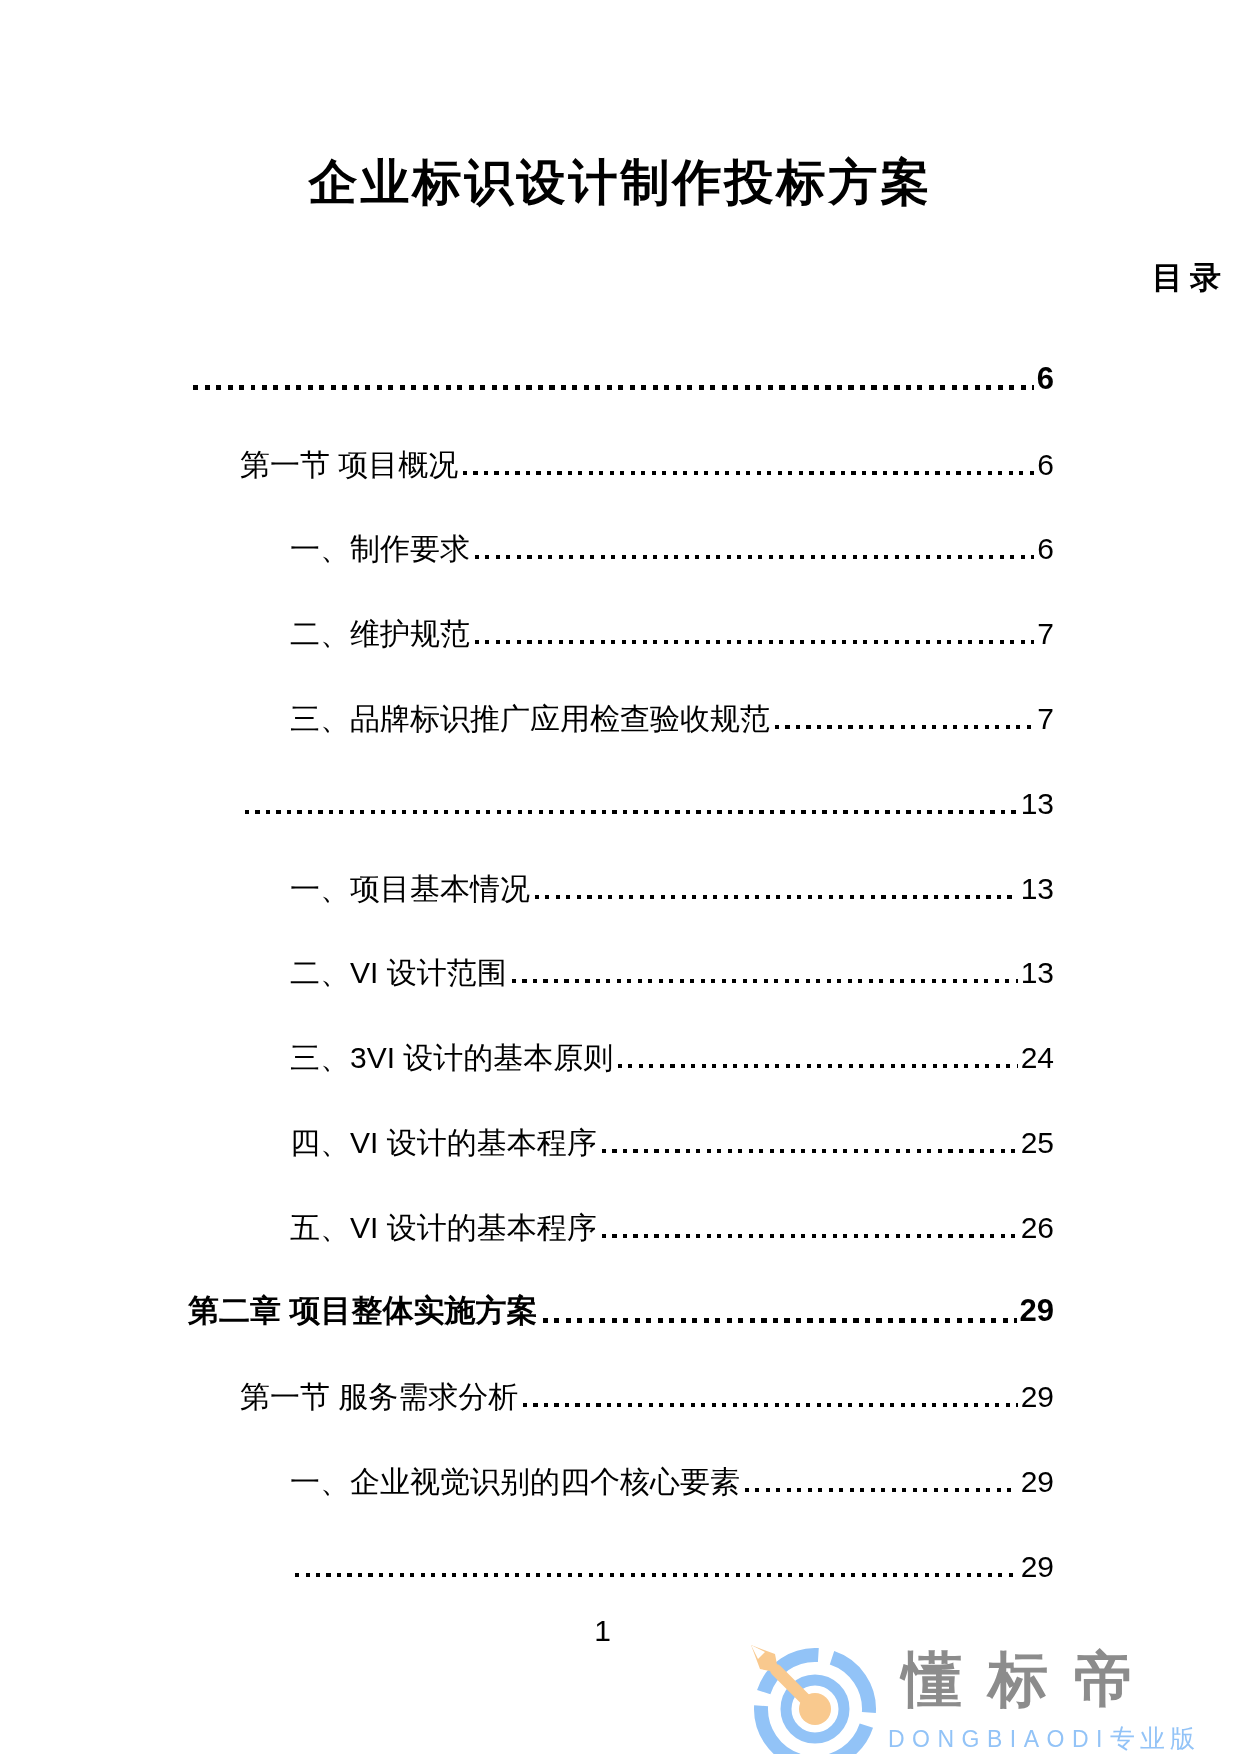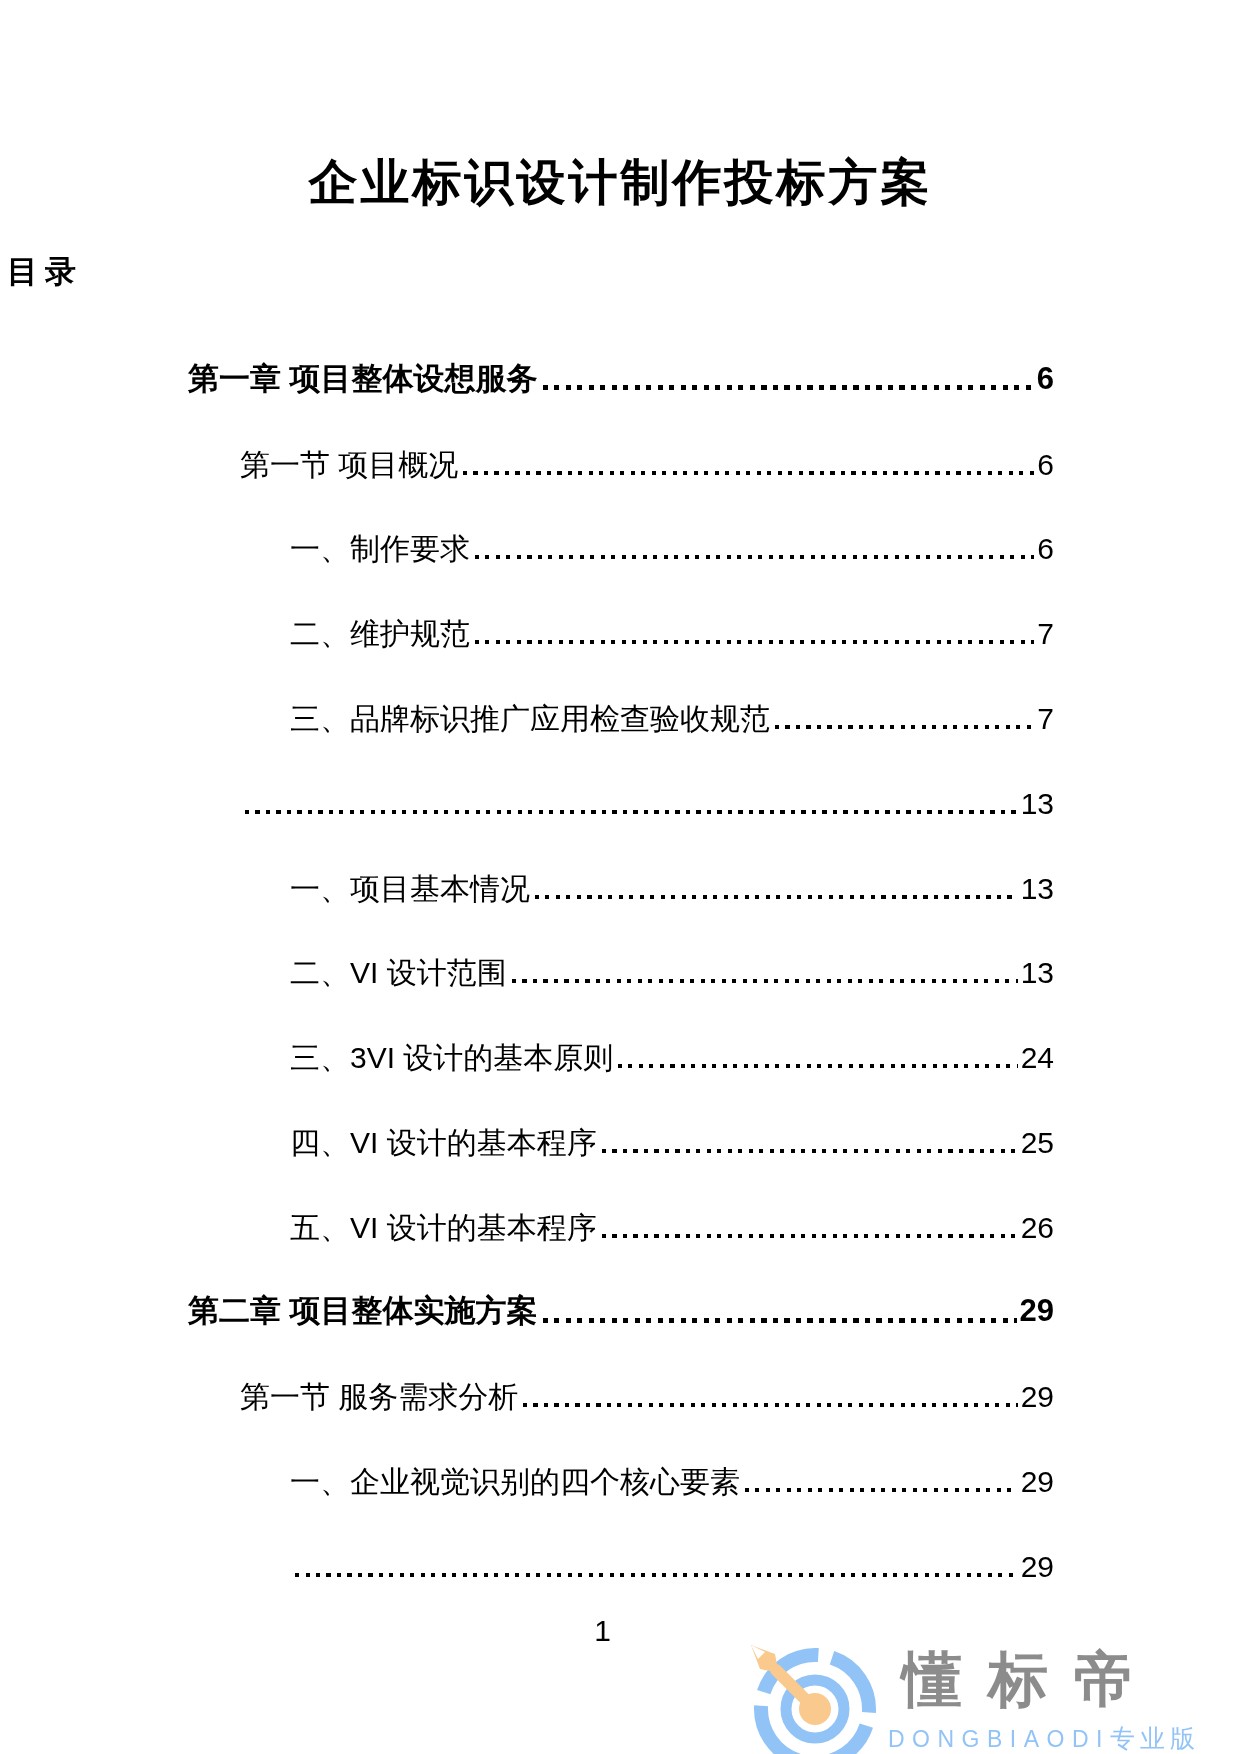--- a/index.html
+++ b/index.html
@@ -14,22 +14,22 @@
   }
   .doc-title {
     position:absolute; left:0; right:0; top:150px;
     margin:0;
     text-align:center;
     font-size:49px; font-weight:bold; letter-spacing:3px;
     white-space:nowrap;
   }
   .toc-heading {
     position:absolute; left:0; right:0; top:244px;
-    margin:7px;
-    text-align:left;
+    margin:13px;
+    text-align:right;
     font-size:31px; font-weight:bold; letter-spacing:7px;
   }
   .toc {
     position:absolute; left:188px; top:311px; width:866px;
   }
   .toc-row {
     display:flex; align-items:flex-end;
     height:84.8px;
     font-size:30px;
   }
@@ -85,21 +85,20 @@
 <body>
 
 <div class="page">
 
   <h1 class="doc-title">企业标识设计制作投标方案</h1>
 
   <h2 class="toc-heading">目录</h2>
 
   <div class="toc">
       <div class="toc-row chapter">
-      <span class="label">第一章 项目整体设想服务</span>
       <span class="leader"></span>
       <span class="pageno">6</span>
     </div>
       <div class="toc-row section">
       <span class="label">第一节 项目概况</span>
       <span class="leader"></span>
       <span class="pageno">6</span>
     </div>
       <div class="toc-row item">
       <span class="label">一、制作要求</span>

